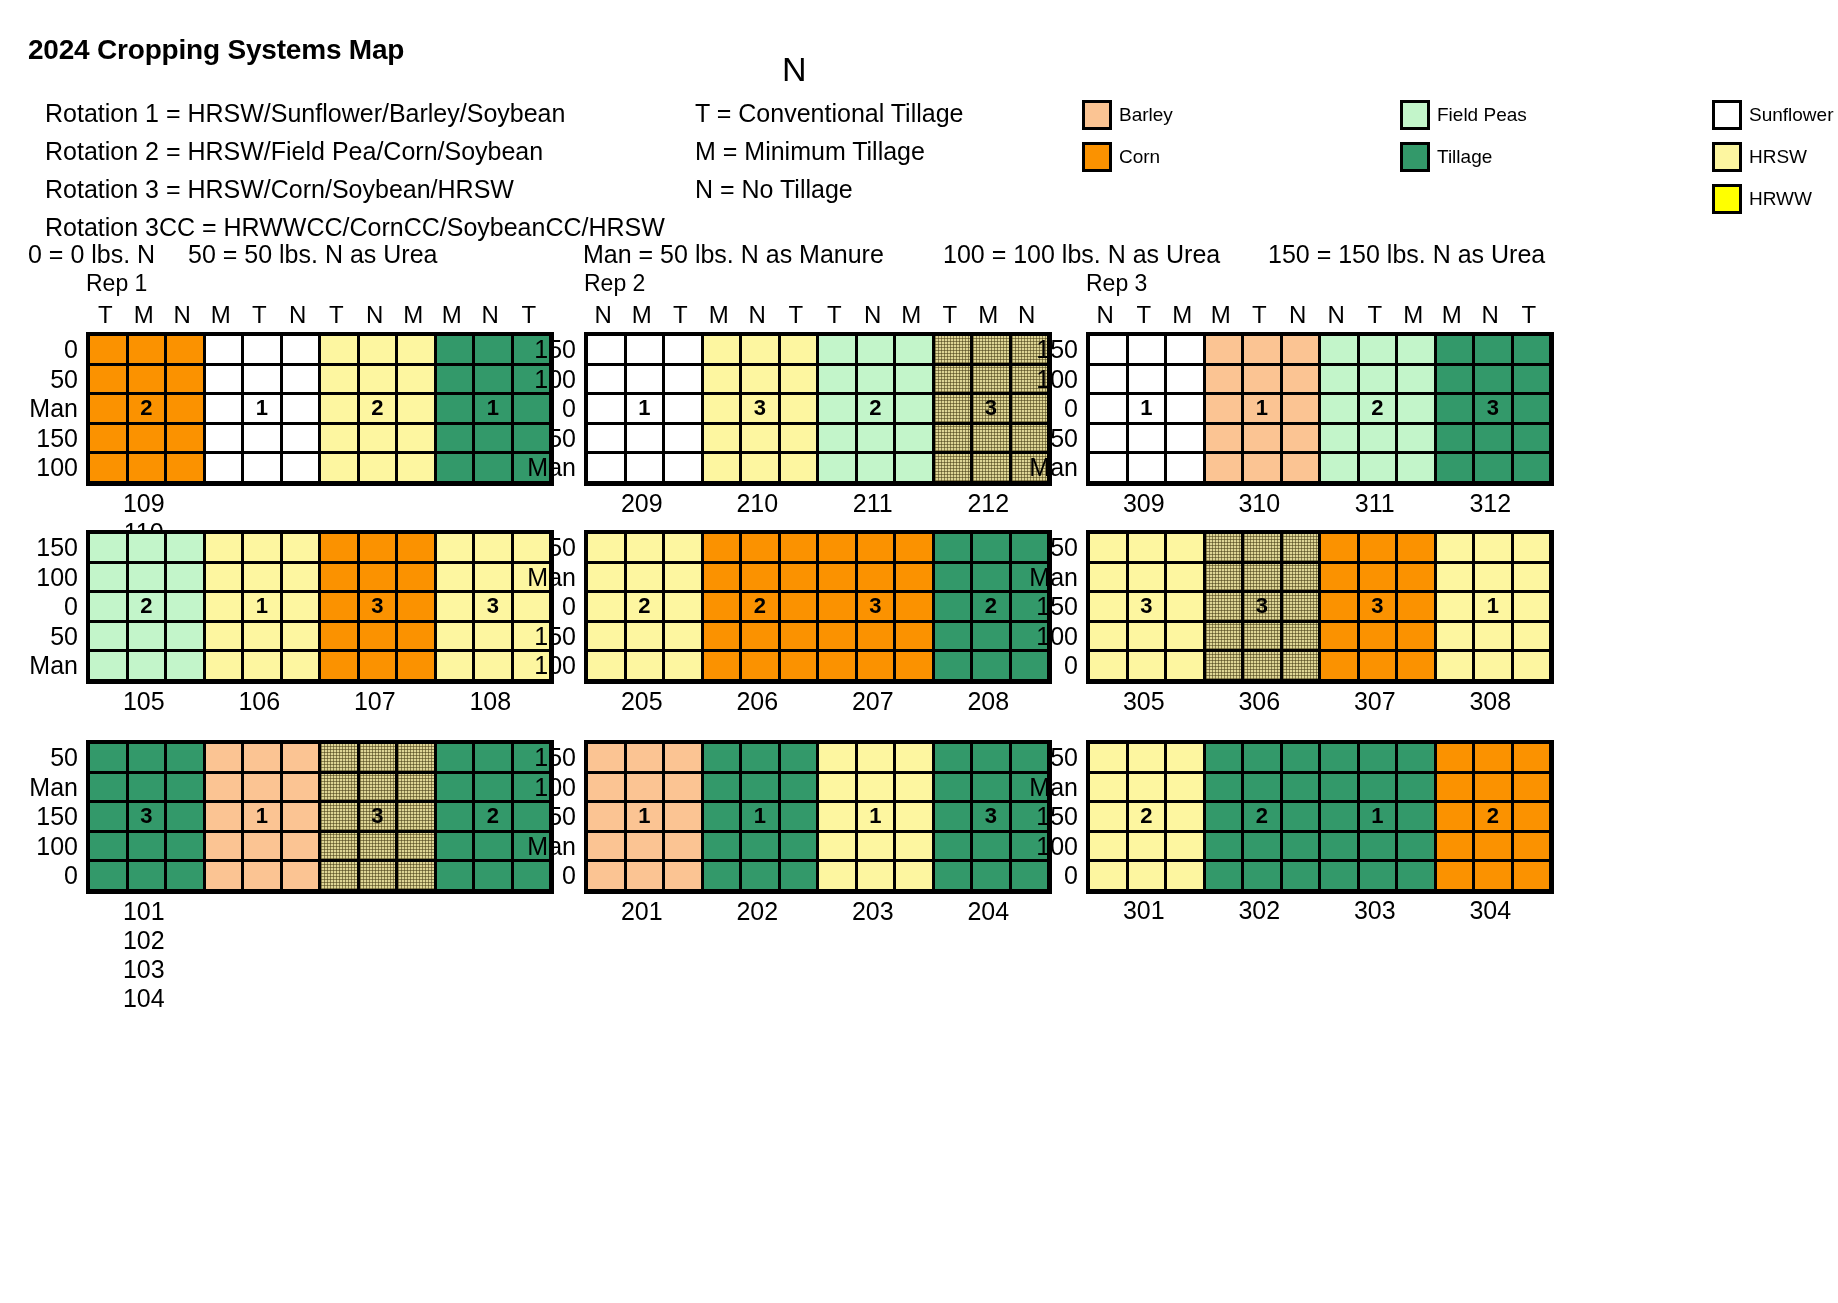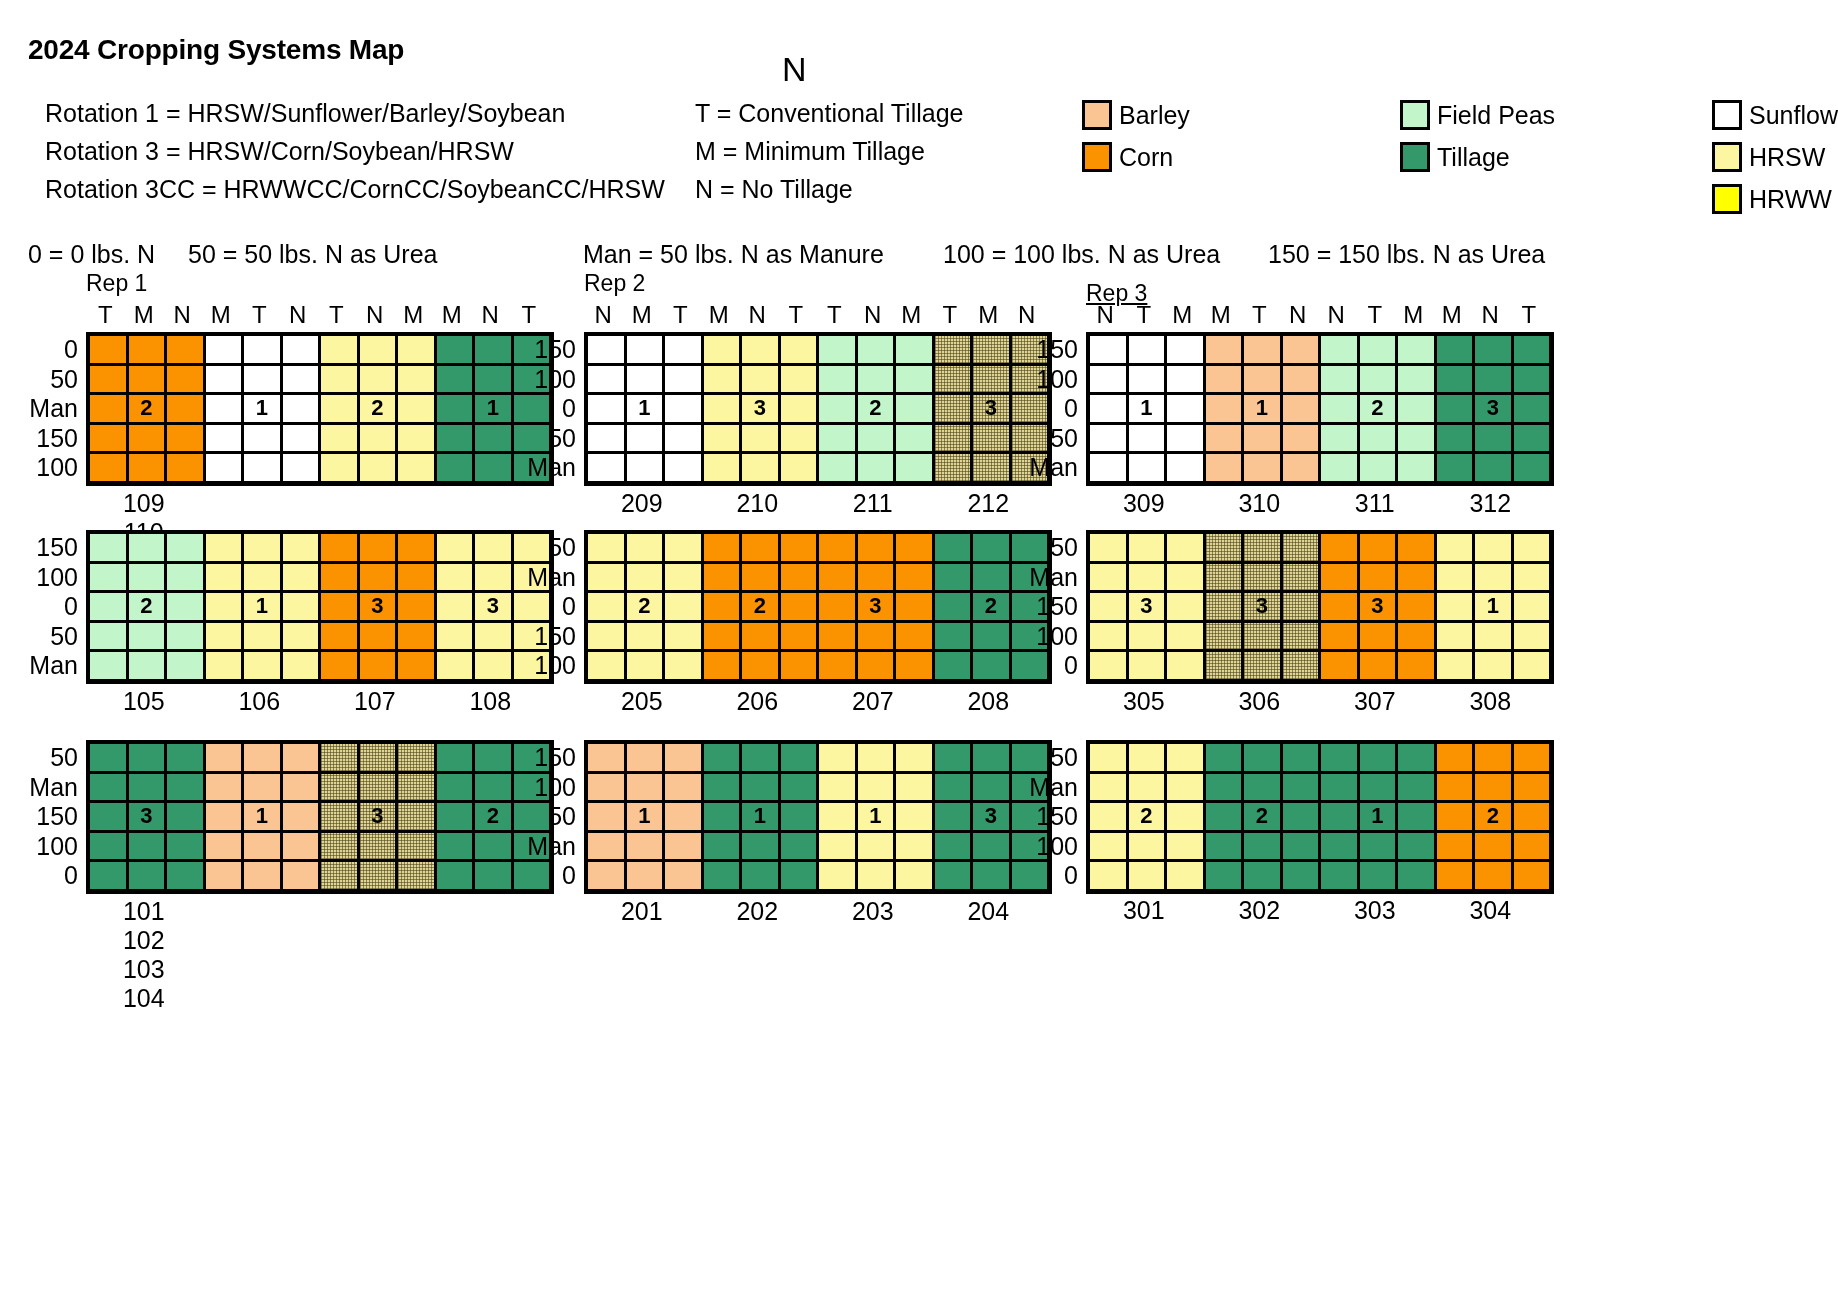--- a/index.html
+++ b/index.html
@@ -35,21 +35,21 @@
   .nrate-row { position: absolute; left: 28px; top: 240px; width: 1790px; height: 30px; }
   .nrate-item { position: absolute; font-size: 25px; white-space: nowrap; }
 
   
   .crop-legend { position: absolute; left: 1082px; top: 96px; }
   .cl-col { position: absolute; top: 0; }
   .cl-item { display: flex; align-items: center; height: 38px; margin-bottom: 4px; }
   .cl-swatch {
     width: 30px; height: 30px; border: 3px solid #000; flex: none;
   }
-  .cl-label { font-size: 25px; margin-left: 7px; white-space: nowrap; }
+  .cl-label { font-size: 19px; margin-left: 7px; white-space: nowrap; }
 
   
   .band { position: absolute; }
   .rep-label {
     position: absolute; font-size: 23px; white-space: nowrap;
   }
   .till-hdr {
     position: absolute; display: flex;
   }
   .till-hdr span {
@@ -99,20 +99,21 @@
 <body>
 
 <div id="page">
 
   <div class="title">2024 Cropping Systems Map</div>
 
   <div class="north-mark">N</div>
 
   <div class="rot-list">
     <div class="rot-line">Rotation 1 = HRSW/Sunflower/Barley/Soybean</div>
+    <div class="rot-line">Rotation 2 = HRSW/Field Pea/Corn/Soybean</div>
     <div class="rot-line">Rotation 3 = HRSW/Corn/Soybean/HRSW</div>
     <div class="rot-line">Rotation 3CC = HRWWCC/CornCC/SoybeanCC/HRSW</div>
   </div>
 
   <div class="till-list">
     <div class="till-line">T = Conventional Tillage</div>
     <div class="till-line">M = Minimum Tillage</div>
     <div class="till-line">N = No Tillage</div>
   </div>
 
@@ -648,21 +649,21 @@
           <div class="cell c-soybean"></div>
         </div>
         <div class="plot-nums" style="left: 584px; top: 896.5px; justify-content: center;">
           <span>201</span>
           <span>202</span>
           <span>203</span>
           <span>204</span>
         </div>
       </div>
       <div class="band" style="left: 0px; top: 0px;">
-        <div class="rep-label" style="left: 1086px; top: 280px; text-decoration: underline;">Rep 3</div>
+        <div class="rep-label" style="left: 1086px; top: 270px;">Rep 3</div>
         <div class="till-hdr" style="left: 1086px; top: 301px;">
           <span>N</span>
           <span>T</span>
           <span>M</span>
           <span>M</span>
           <span>T</span>
           <span>N</span>
           <span>N</span>
           <span>T</span>
           <span>M</span>

